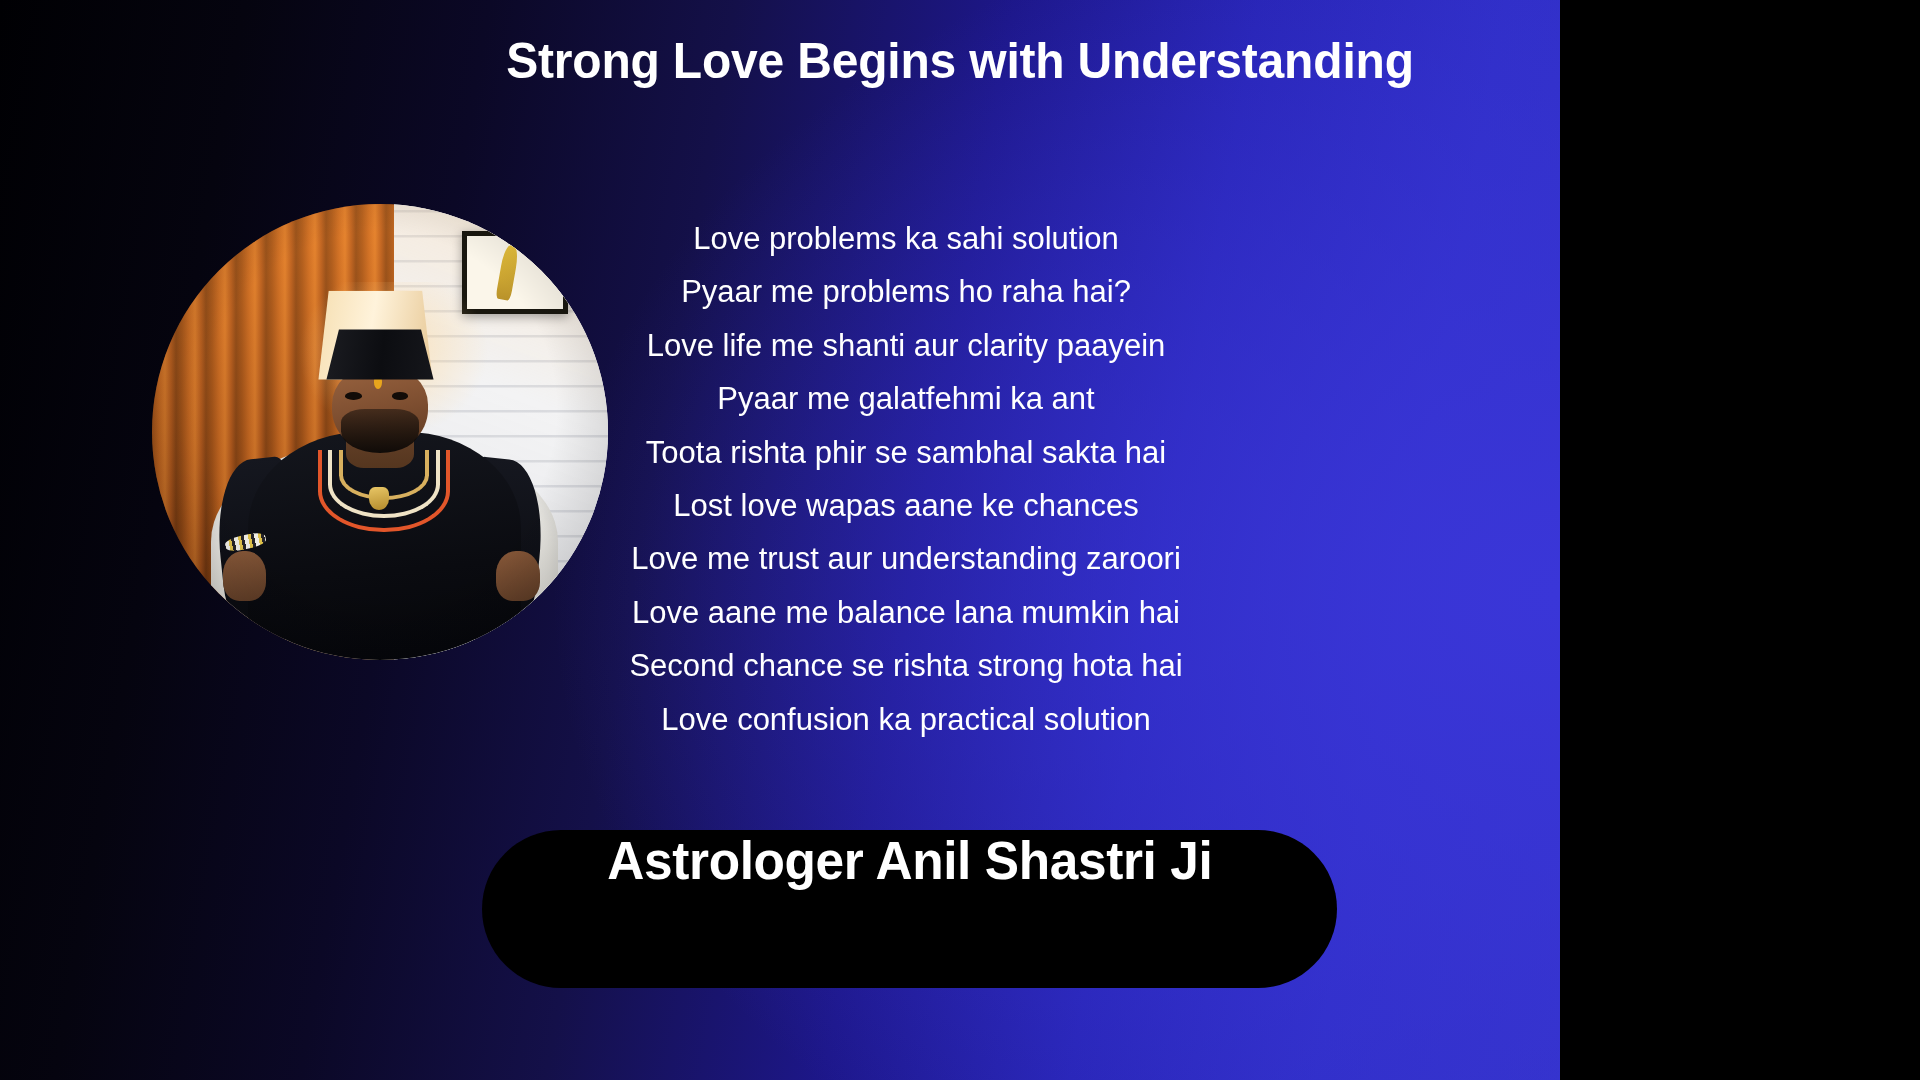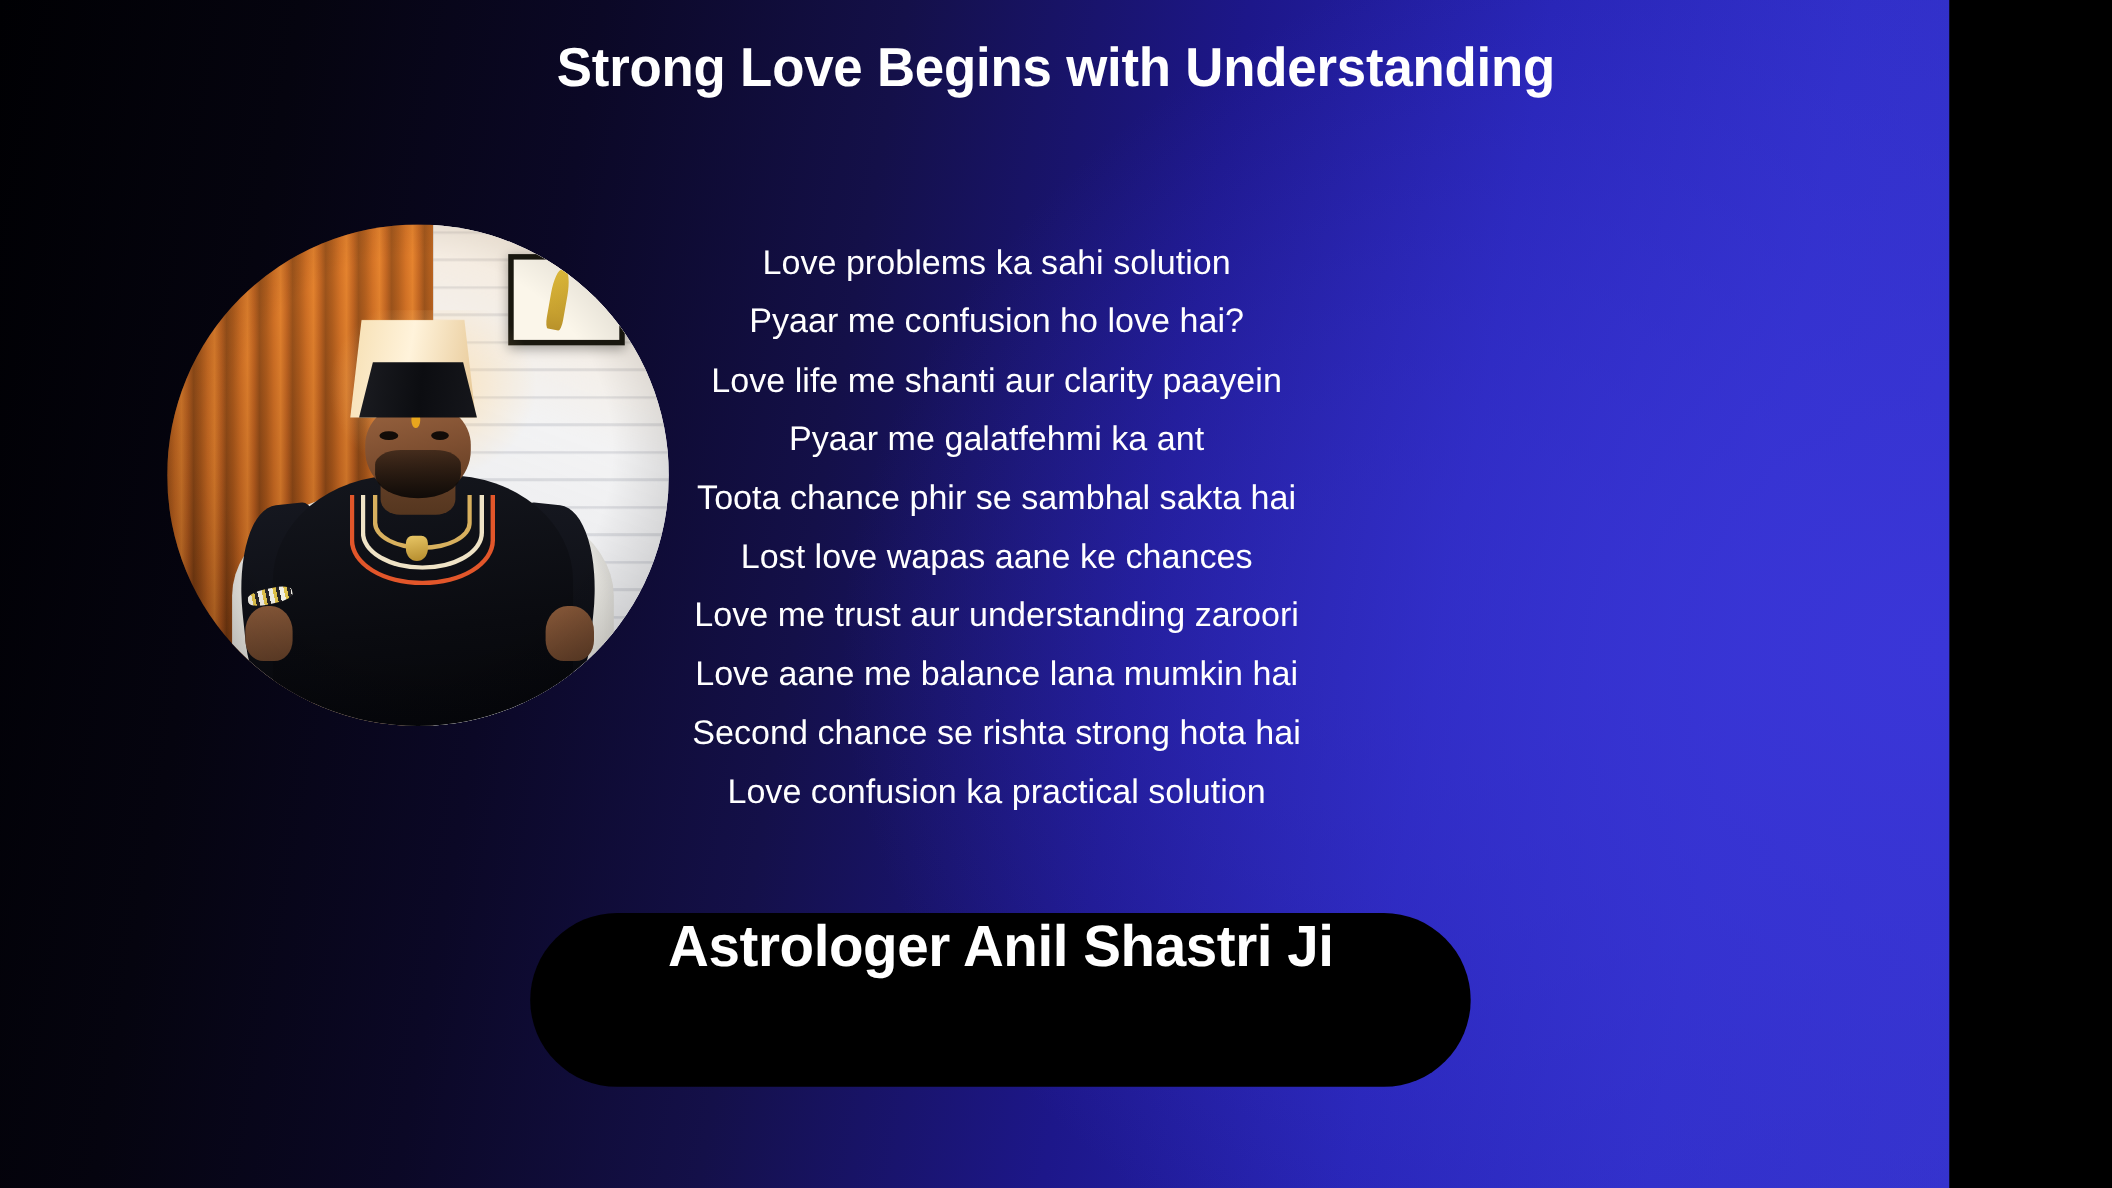--- a/index.html
+++ b/index.html
@@ -2,21 +2,21 @@
 <html><head>
 <meta charset="utf-8">
 <style>
   html, body {
     margin: 0;
     padding: 0;
     background: #000;
   }
   #poster {
     position: relative;
-    width: 1772px;
+    width: 1560px;
     height: 1080px;
     overflow: hidden;
     font-family: "Liberation Sans", sans-serif;
     background:
       radial-gradient(ellipse 1400px 1000px at 100% 55%, #3a36d8 0%, rgba(58,54,216,0) 72%),
       linear-gradient(100deg,
         #000003 0%,
         #05040f 14%,
         #0b0826 28%,
         #141049 42%,
@@ -254,24 +254,24 @@
     <div class="ph-layer ph-beard"></div>
     <div class="ph-layer ph-eyeL"></div>
     <div class="ph-layer ph-eyeR"></div>
     <div class="ph-layer ph-tilak"></div>
     <div class="ph-layer ph-cap"></div>
     <div class="ph-layer ph-vig"></div>
   </div>
 
   <div id="lines">
     <span class="line">Love problems ka sahi solution</span>
-    <span class="line">Pyaar me confusion ho love hai?</span>
+    <span class="line">Pyaar me problems ho raha hai?</span>
     <span class="line">Love life me shanti aur clarity paayein</span>
     <span class="line">Pyaar me galatfehmi ka ant</span>
-    <span class="line">Toota chance phir se sambhal sakta hai</span>
+    <span class="line">Toota rishta phir se sambhal sakta hai</span>
     <span class="line">Lost love wapas aane ke chances</span>
     <span class="line">Love me trust aur understanding zaroori</span>
     <span class="line">Love aane me balance lana mumkin hai</span>
     <span class="line">Second chance se rishta strong hota hai</span>
     <span class="line">Love confusion ka practical solution</span>
   </div>
 
   <div id="pill">
     <span id="pill-label">Astrologer Anil Shastri Ji</span>
   </div>

